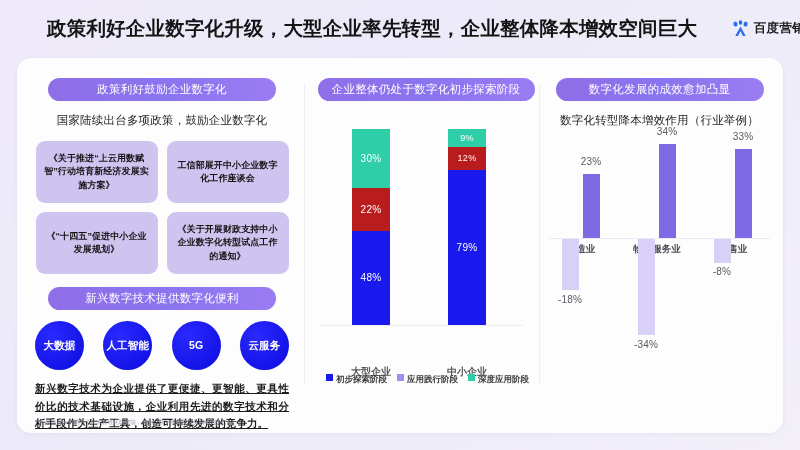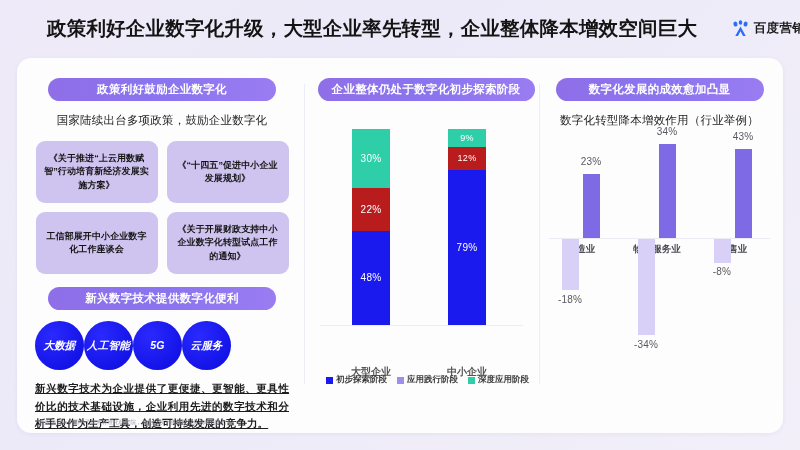--- a/index.html
+++ b/index.html
@@ -44,21 +44,21 @@
 
   .col-divider {
     position: absolute; top: 26px; width: 1px; height: 300px;
     background: #eeecf6;
   }
 
   
   .pill {
     margin: 0 auto; height: 23px; border-radius: 12px;
     background: linear-gradient(90deg, #8f6fe8 0%, #8a74ef 50%, #9a7cf2 100%);
-    color: #fff; font-size: 11.5px; font-weight: bold;
+    color: #fff; font-size: 11.5px; font-weight: normal;
     display: flex; align-items: center; justify-content: center;
     letter-spacing: .3px; white-space: nowrap;
   }
   .pill-left  { width: 228px; margin-top: 20px; }
   .pill-mid   { width: 217px; margin-top: 20px; }
   .pill-right { width: 208px; margin-top: 20px; }
 
   .sub-title {
     text-align: center; font-size: 11.5px; font-weight: normal;
     color: #1c1c1c; margin-top: 12px; letter-spacing: .2px;
@@ -74,21 +74,21 @@
     padding: 7px 8px; min-height: 62px;
     display: flex; align-items: center; justify-content: center;
     font-size: 9px; line-height: 1.45; color: #141414; font-weight: bold;
     text-align: center; letter-spacing: .1px;
   }
   .policy-box.tall { min-height: 62px; }
 
   
   .tech-row {
     margin: 11px auto 0; width: 254px;
-    display: flex; align-items: center; font-style: italic;
+    display: flex; justify-content: space-between; align-items: center;
   }
   .tech-circle {
     width: 49px; height: 49px; border-radius: 50%;
     background: radial-gradient(circle at 35% 30%, #2a2aff 0%, #1414e8 70%, #1010d8 100%);
     color: #fff; font-size: 10.5px; font-weight: bold; line-height: 1.18;
     display: flex; align-items: center; justify-content: center; text-align: center;
     letter-spacing: .2px;
   }
 
   .body-text {
@@ -130,21 +130,21 @@
     position: absolute; width: 70px; text-align: center;
     font-size: 10px; color: #555; font-weight: bold; margin-top: 33px;
   }
   .mid-xlabel.a { left: 32px; }
   .mid-xlabel.b { left: 128px; }
 
   .mid-legend {
     position: absolute; left: 22px; top: 316px; width: 210px;
     display: flex; flex-wrap: wrap; gap: 4px 10px;
   }
-  .lg { display: flex; align-items: center; gap: 3px; font-size: 8.5px; color: #3b3b3b; font-weight: bold; }
+  .lg { display: flex; gap: 3px; font-size: 8.5px; color: #3b3b3b; font-weight: bold; }
   .lg i { width: 7px; height: 7px; display: inline-block; }
   .sw-explore { background: #1a1aef; }
   .sw-practice { background: #a18cf0; }
   .sw-deep { background: #2ecfa8; }
 
   
   .chart-right { position: absolute; left: 0; top: 72px; width: 241px; height: 270px; }
   .right-plot { position: relative; width: 241px; height: 250px; }
   .zero-line {
     position: absolute; left: 10px; right: 10px; top: 108px; height: 1px;
@@ -196,22 +196,22 @@
   <div class="col-divider" style="left:522px;"></div>
 
   <div class="col col-left">
 
     <div class="pill pill-left">政策利好鼓励企业数字化</div>
 
     <div class="sub-title">国家陆续出台多项政策，鼓励企业数字化</div>
 
     <div class="policy-grid">
       <div class="policy-box tall">《关于推进“上云用数赋智”行动培育新经济发展实施方案》</div>
+      <div class="policy-box tall">工信部展开中小企业数字化工作座谈会</div>
       <div class="policy-box tall">《“十四五”促进中小企业发展规划》</div>
-      <div class="policy-box tall">工信部展开中小企业数字化工作座谈会</div>
       <div class="policy-box tall">《关于开展财政支持中小企业数字化转型试点工作的通知》</div>
     </div>
 
     <div class="pill pill-left" style="margin-top:13px;">新兴数字技术提供数字化便利</div>
 
     <div class="tech-row">
       <div class="tech-circle">大数据</div>
       <div class="tech-circle">人工智能</div>
       <div class="tech-circle">5G</div>
       <div class="tech-circle">云服务</div>
@@ -284,21 +284,21 @@
 
         <div class="grp g1">
           <div class="val rev" style="top:-4px">34%</div>
           <div class="bar-rev" style="height:94px"></div>
           <div class="cat-label">物流服务业</div>
           <div class="bar-cost" style="height:96px"></div>
           <div class="val cost" style="top:209px">-34%</div>
         </div>
 
         <div class="grp g2">
-          <div class="val rev" style="top:1px">43%</div>
+          <div class="val rev" style="top:1px">33%</div>
           <div class="bar-rev" style="height:89px"></div>
           <div class="cat-label">零售业</div>
           <div class="bar-cost" style="height:24px"></div>
           <div class="val cost" style="top:136px">-8%</div>
         </div>
       </div>
 
     </div>
   </div>
 

